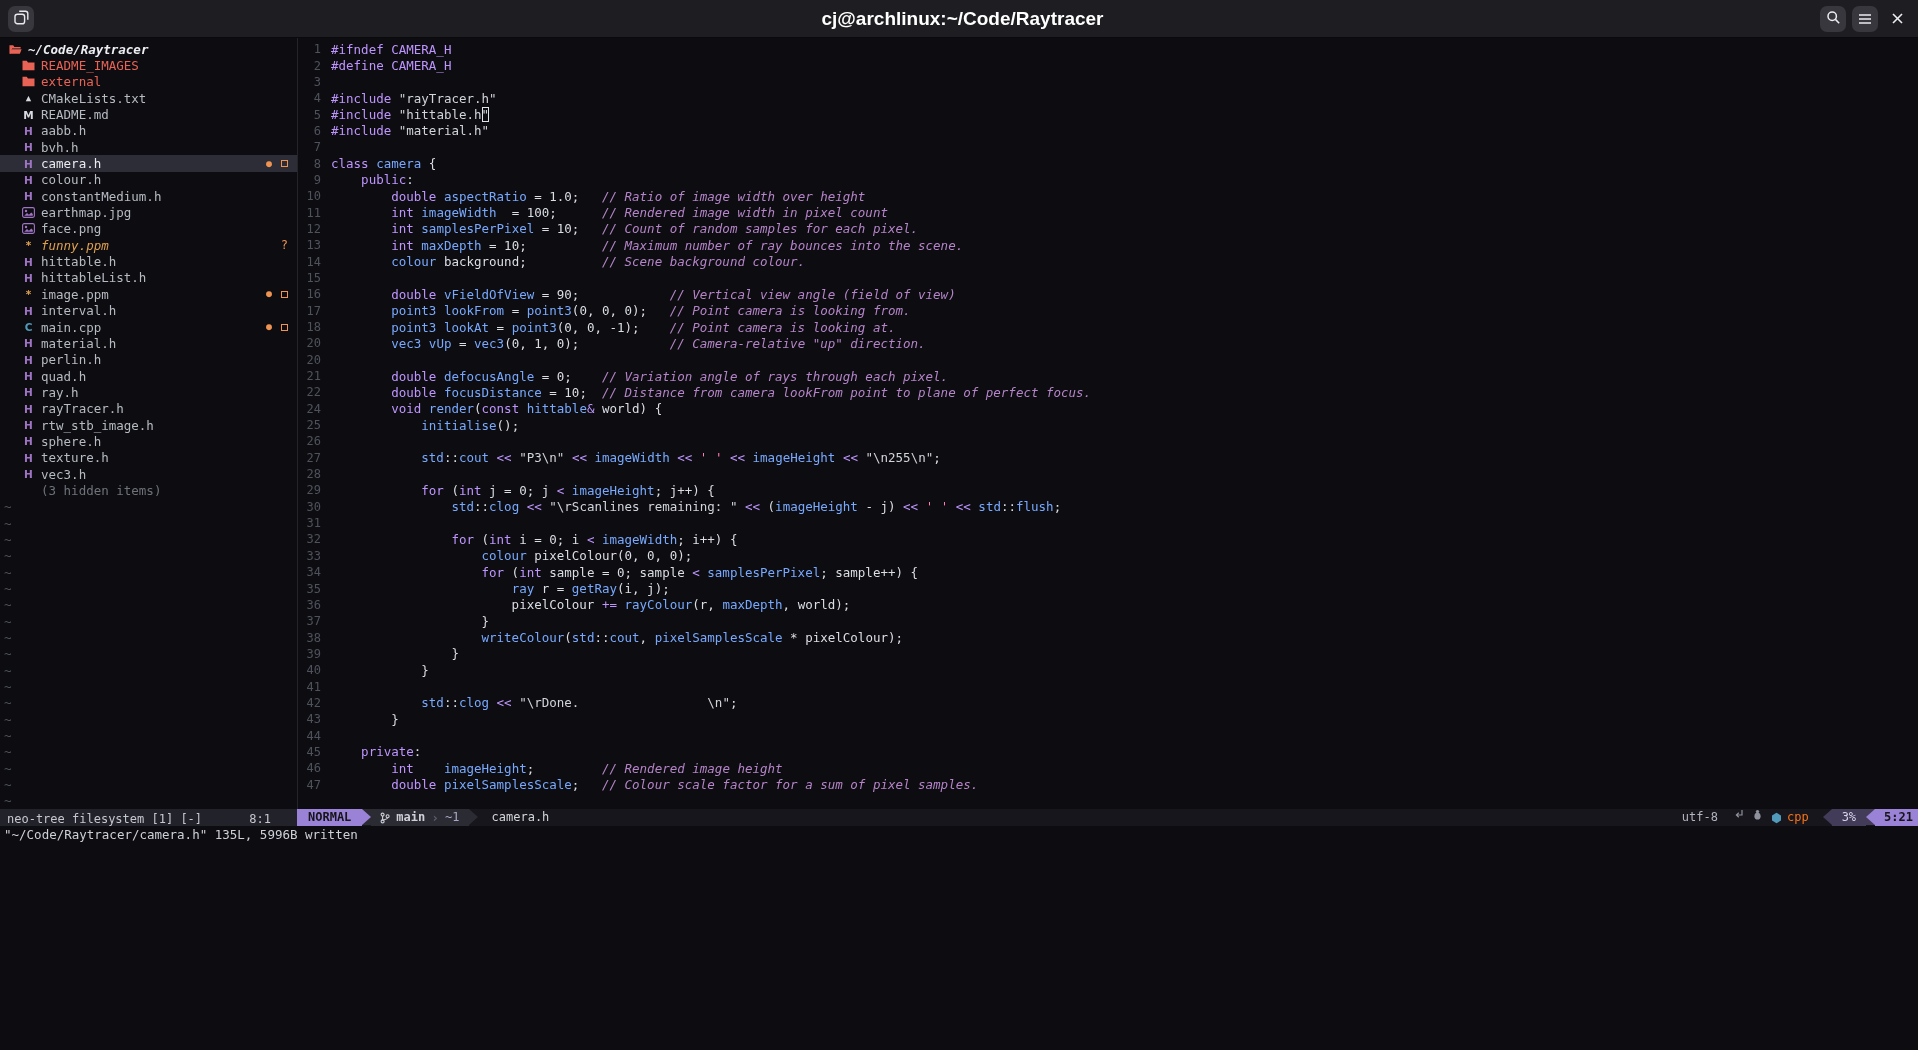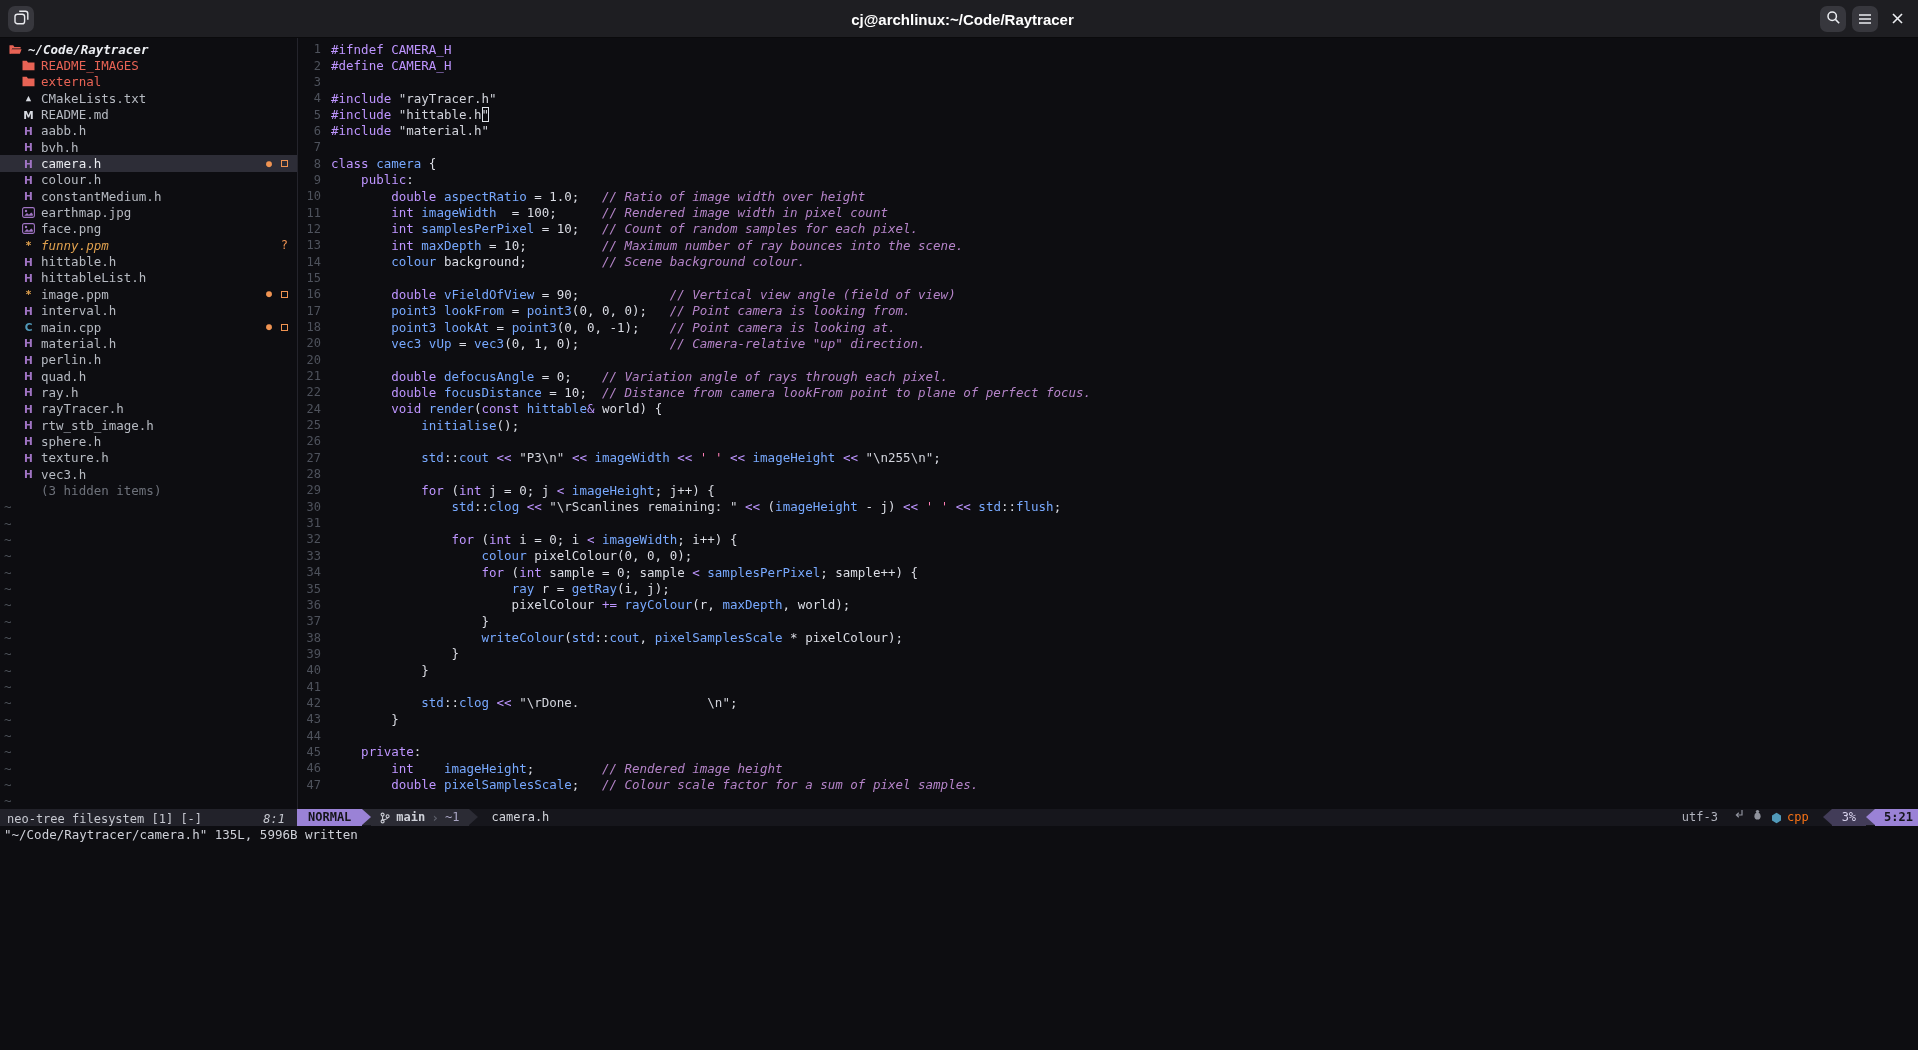--- a/index.html
+++ b/index.html
@@ -5,21 +5,21 @@
   * { margin:0; padding:0; box-sizing:border-box; }
   html,body { width:1918px; height:1050px; background:#000; }
   body { font-family:"DejaVu Sans Mono", monospace; overflow:hidden; position:relative; }
 
   
   .titlebar { position:absolute; top:0; left:0; width:100%; height:38px;
               background:var(--titlebar); border-bottom:1px solid #0a0a0c; }
   .title { position:absolute; left:7px; right:0; top:0; height:38px; display:flex;
            align-items:center; justify-content:center;
            font-family:"Liberation Sans", sans-serif; font-weight:700;
-           font-size:15px; color:#ffffff; }
+           font-size:19px; color:#ffffff; }
   .tbtn { position:absolute; width:26px; height:26px; top:6px; border-radius:7px;
           background:var(--btn); display:flex; align-items:center; justify-content:center;
           cursor:pointer; }
   .tbtn.tb-left { left:8px; }
   .tbtn.tb-search { right:72px; }
   .tbtn.tb-menu { right:40px; }
   .tbtn.tb-close { right:8px; background:transparent; }
 
   
   .term { position:absolute; top:38px; left:0; width:1918px; height:1012px;
@@ -61,21 +61,21 @@
   .c-m { color:var(--chr); }
   .c-c { color:var(--cmt); font-style:italic; }
   .c-cur { color:var(--str); outline:1px solid #dfe3ea; outline-offset:-1px; }
 
   
   .statusline { position:absolute; top:771px; left:0; width:100%; height:17px;
                 display:flex; font-size:12px; }
   .ntstatus { width:297px; min-width:297px; background:var(--ntstatus);
               color:#c6c8d0; display:flex; align-items:flex-end;
               justify-content:space-between; padding-left:7px; }
-  .ntpos { padding-right:12px;font-style:italic; }
+  .ntpos { padding-right:26px; }
   .lualine { flex:1; display:flex; align-items:flex-start; background:var(--panel); }
   .seg { display:flex; align-items:center; line-height:17px; }
   .seg-mode { background:var(--violet); color:#15151a; font-weight:700; padding:0 11px; }
   .pl  { width:0; height:0; border-top:8.5px solid transparent; border-bottom:8.5px solid transparent; }
   .pl1 { border-left:9px solid var(--violet); background:var(--seg2); }
   .pl2 { border-left:9px solid var(--seg2); background:var(--panel); }
   .seg-branch { background:var(--seg2); color:#ced0d8; padding:0 9px; gap:6px; }
   .seg-branch .bname { font-weight:700; }
   .chev { color:#5c5e6a; font-weight:700; font-size:13px; }
   .diff { color:#aaa6c4; }
@@ -554,21 +554,21 @@
             <path d="M2.6 4.1v3.8M7.6 5.7c0 2.2-5 1.3-5 3.2" fill="none" stroke="#ced0d8" stroke-width="1.1"></path>
           </svg>
         </span>
         <span class="bname">main</span>
         <span class="chev">›</span>
         <span class="diff">~1</span>
       </div>
       <div class="pl pl2"></div>
       <div class="seg seg-file">camera.h</div>
       <div class="sl-spacer"></div>
-      <div class="seg seg-enc">utf-3</div>
+      <div class="seg seg-enc">utf-8</div>
       <span class="sl-icon">
         <svg width="10" height="11" viewBox="0 0 10 11">
           <path d="M8 1v5H3M4.8 3.8L2.4 6l2.4 2.2" fill="none" stroke="#8f929c" stroke-width="1.2"></path>
         </svg>
       </span>
       <span class="sl-icon">
         <svg width="9" height="11" viewBox="0 0 9 11">
           <circle cx="4.5" cy="2.6" r="1.7" fill="#8f929c"></circle>
           <ellipse cx="4.5" cy="7.2" rx="3.1" ry="3.4" fill="#8f929c"></ellipse>
         </svg>

